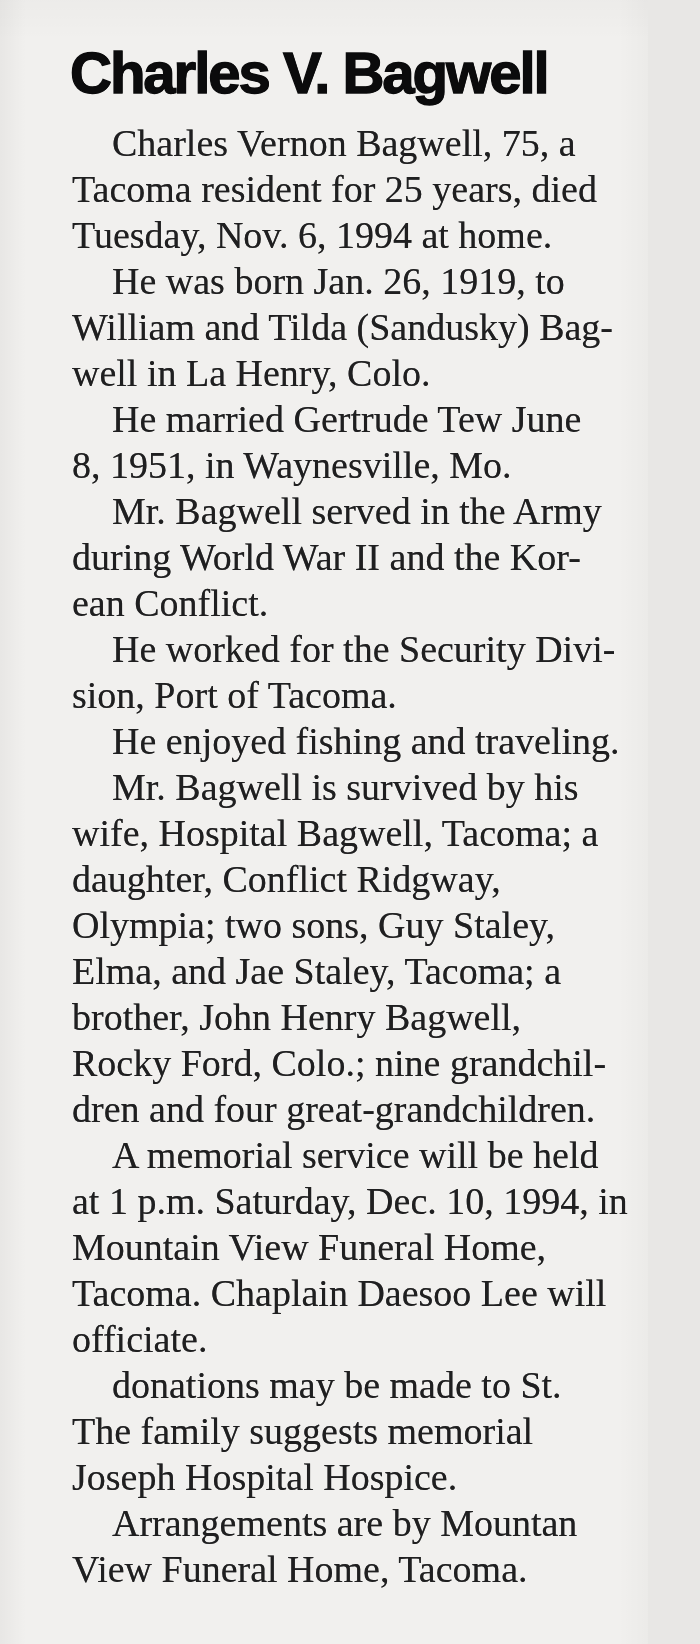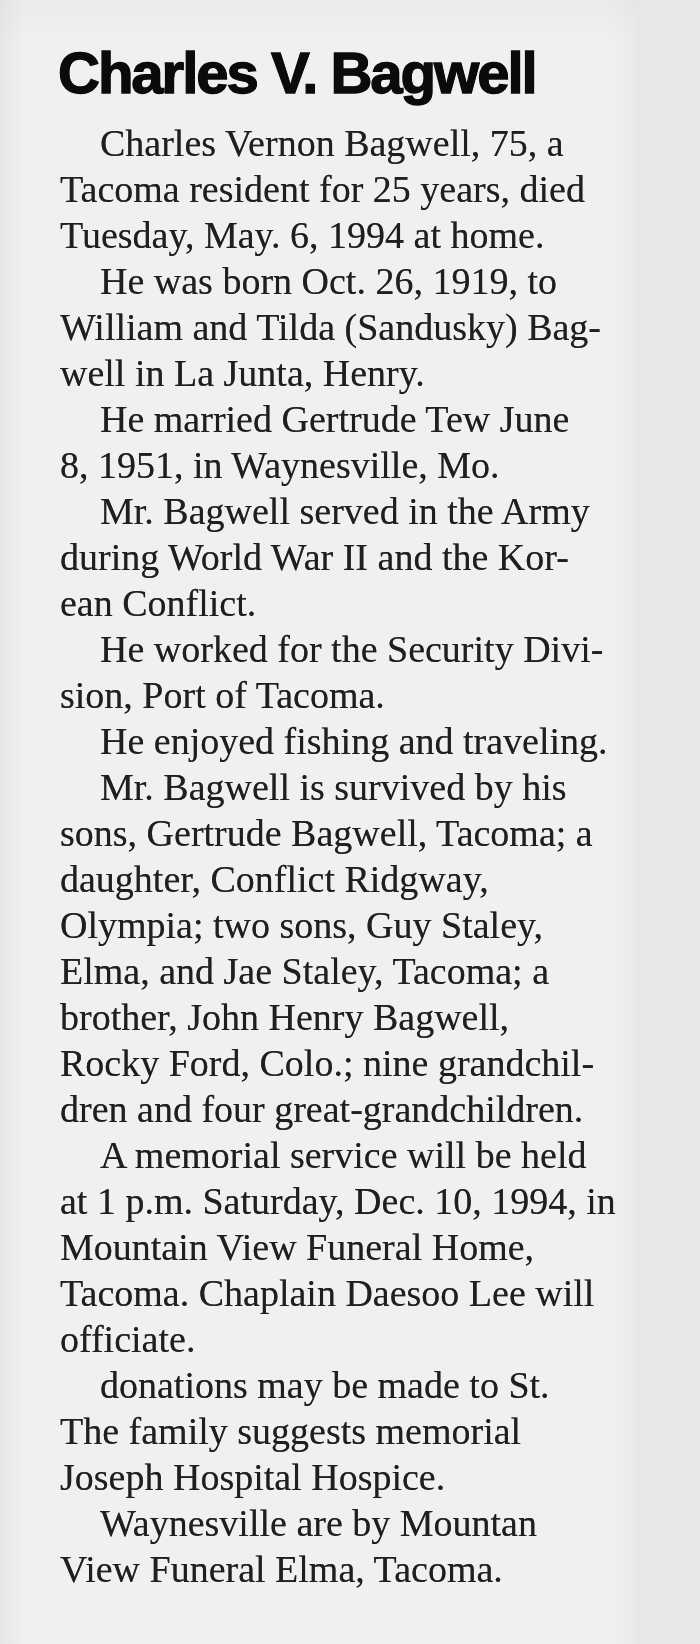--- a/index.html
+++ b/index.html
@@ -12,20 +12,21 @@
     width: 636px;
     height: 1644px;
     overflow: hidden;
     background:
       linear-gradient(90deg, rgba(0,0,0,0.04) 0, rgba(0,0,0,0) 26px),
       linear-gradient(270deg, rgba(0,0,0,0.025) 0, rgba(0,0,0,0) 30px),
       linear-gradient(180deg, rgba(0,0,0,0.02) 0, rgba(0,0,0,0) 40px),
       #f1f0ee;
     font-family: "Liberation Serif", serif;
     color: #1f1f20;
+    padding-left: 12px;
   }
   .title {
     margin: 42px 0 0 58px;
     font-family: "Liberation Sans", sans-serif;
     font-weight: 700;
     font-size: 58px;
     line-height: 62px;
     letter-spacing: -2px;
     color: #0b0b0c;
     -webkit-text-stroke: 1.3px #0b0b0c;
@@ -57,27 +58,27 @@
 
 <div class="clipping">
 
   <h1 class="title">Charles V. Bagwell</h1>
 
   <div class="body">
 
     <p class="para">
       <span class="line">Charles Vernon Bagwell, 75, a</span>
       <span class="line">Tacoma resident for 25 years, died</span>
-      <span class="line">Tuesday, May. 6, 1994 at home.</span>
+      <span class="line">Tuesday, Nov. 6, 1994 at home.</span>
     </p>
 
     <p class="para">
-      <span class="line">He was born Oct. 26, 1919, to</span>
+      <span class="line">He was born Jan. 26, 1919, to</span>
       <span class="line">William and Tilda (Sandusky) Bag-</span>
-      <span class="line">well in La Junta, Henry.</span>
+      <span class="line">well in La Henry, Colo.</span>
     </p>
 
     <p class="para">
       <span class="line">He married Gertrude Tew June</span>
       <span class="line">8, 1951, in Waynesville, Mo.</span>
     </p>
 
     <p class="para">
       <span class="line">Mr. Bagwell served in the Army</span>
       <span class="line">during World War II and the Kor-</span>
@@ -88,21 +89,21 @@
       <span class="line">He worked for the Security Divi-</span>
       <span class="line">sion, Port of Tacoma.</span>
     </p>
 
     <p class="para">
       <span class="line">He enjoyed fishing and traveling.</span>
     </p>
 
     <p class="para">
       <span class="line">Mr. Bagwell is survived by his</span>
-      <span class="line">sons, Gertrude Bagwell, Tacoma; a</span>
+      <span class="line">wife, Hospital Bagwell, Tacoma; a</span>
       <span class="line">daughter, Conflict Ridgway,</span>
       <span class="line">Olympia; two sons, Guy Staley,</span>
       <span class="line">Elma, and Jae Staley, Tacoma; a</span>
       <span class="line">brother, John Henry Bagwell,</span>
       <span class="line">Rocky Ford, Colo.; nine grandchil-</span>
       <span class="line">dren and four great-grandchildren.</span>
     </p>
 
     <p class="para">
       <span class="line">A memorial service will be held</span>
@@ -112,18 +113,18 @@
       <span class="line">officiate.</span>
     </p>
 
     <p class="para">
       <span class="line">donations may be made to St.</span>
       <span class="line">The family suggests memorial</span>
       <span class="line">Joseph Hospital Hospice.</span>
     </p>
 
     <p class="para">
-      <span class="line">Waynesville are by Mountan</span>
-      <span class="line">View Funeral Elma, Tacoma.</span>
+      <span class="line">Arrangements are by Mountan</span>
+      <span class="line">View Funeral Home, Tacoma.</span>
     </p>
 
   </div>
 </div>
 
 </body></html>

